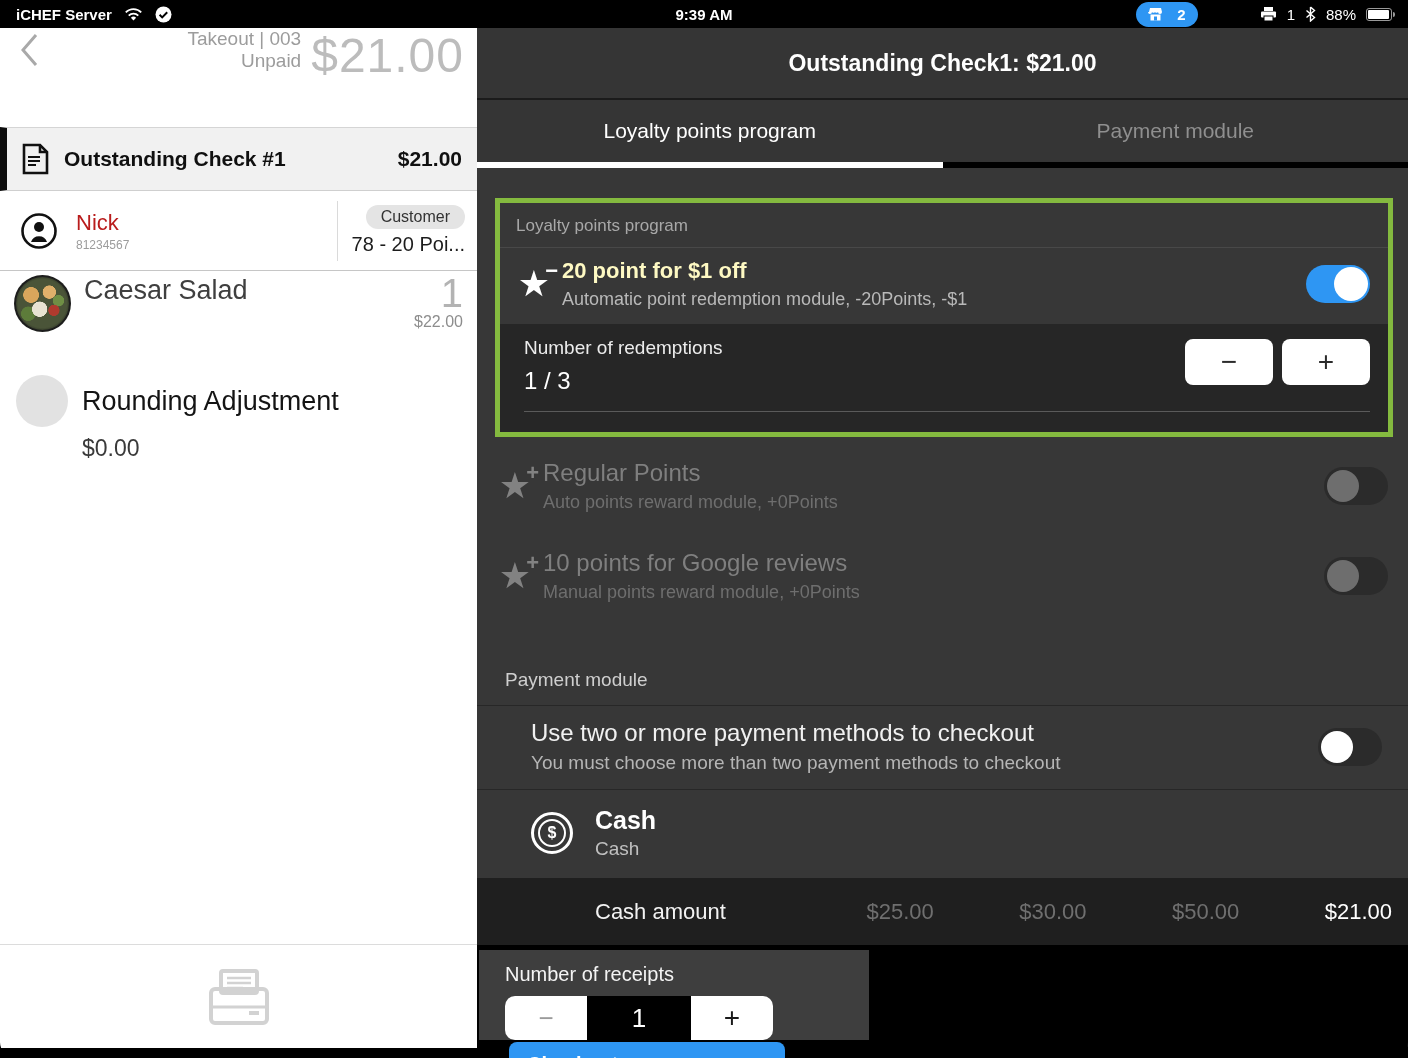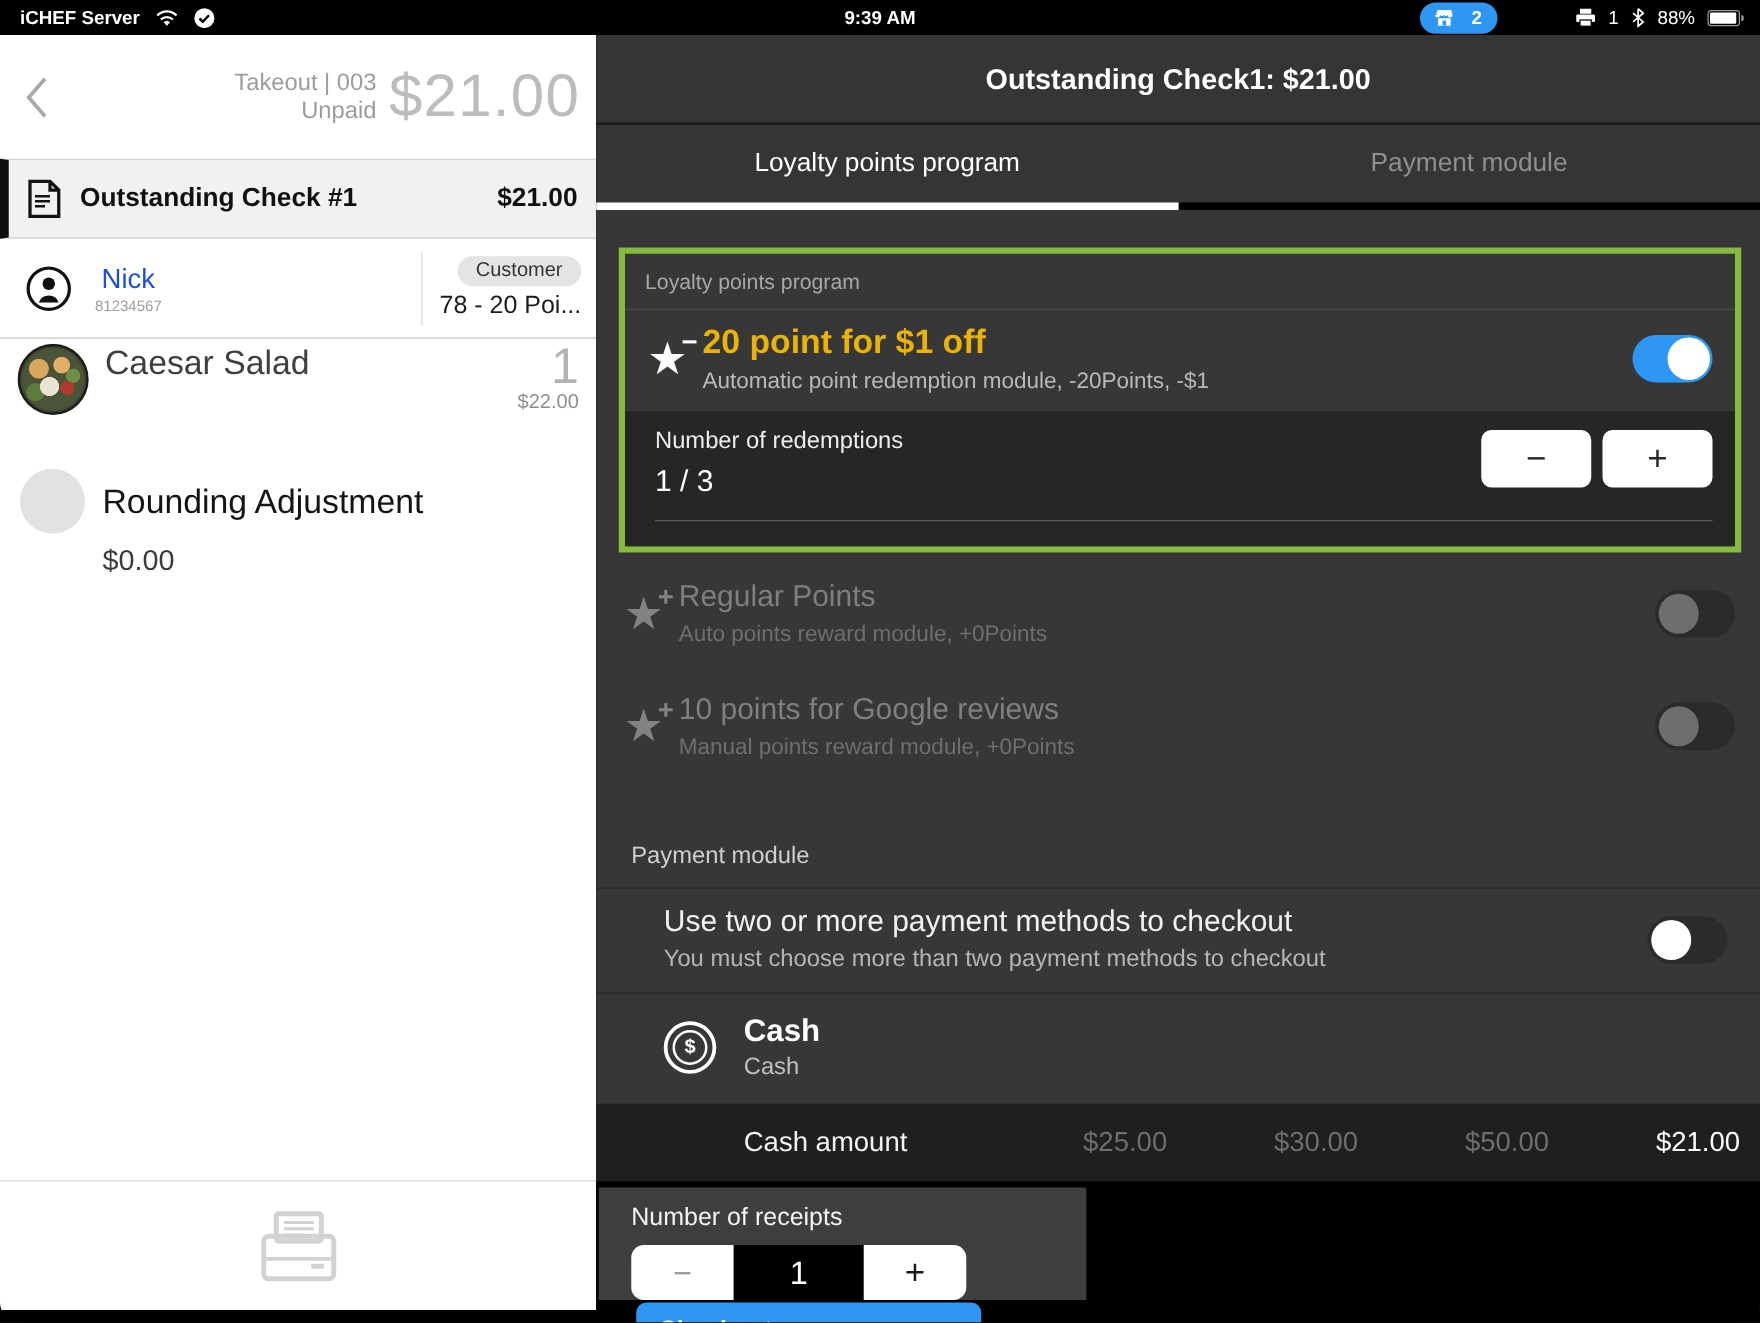--- a/index.html
+++ b/index.html
@@ -20,33 +20,33 @@
     position:relative;display:inline-block;}
   .battery .fill{position:absolute;left:1px;top:1px;bottom:1px;width:88%;background:#fff;border-radius:1px;}
   .battery:after{content:"";position:absolute;right:-4px;top:3px;width:2px;height:5px;
     background:rgba(255,255,255,.6);border-radius:0 2px 2px 0;}
 
   .main{flex:1;display:flex;min-height:0;}
   .home-strip{height:10px;background:#000;}
 
   
   .left-panel{width:477px;background:#fff;display:flex;flex-direction:column;}
-  .order-header{height:99px;display:flex;align-items:center;padding:0 13px 0 18px;}
+  .order-header{height:99px;display:flex;align-items:flex-start;padding:0 13px 0 18px;}
   .back-btn{width:34px;height:44px;display:flex;align-items:center;justify-content:flex-start;cursor:pointer;}
   .order-meta{margin-left:auto;text-align:right;color:#9c9c9c;font-size:19px;line-height:1.15;}
   .order-total{font-size:48px;color:#bcbcbc;font-weight:300;margin-left:10px;letter-spacing:1px;}
 
   .check-row{height:64px;background:#f1f1f1;border-top:1px solid #d5d5d5;border-bottom:1px solid #cfcfcf;
     border-left:7px solid #0d0d0d;display:flex;align-items:center;padding:0 15px 0 15px;gap:15px;}
   .check-title{font-size:21px;font-weight:700;color:#101010;}
   .check-amount{margin-left:auto;font-size:21px;font-weight:700;color:#101010;}
 
   .customer-row{height:80px;display:flex;align-items:center;padding:0 12px 0 20px;border-bottom:1px solid #c6c6c6;}
   .customer-info{margin-left:18px;}
-  .customer-name{font-size:22px;color:#1d4ed8;text-align:center;}
+  .customer-name{font-size:22px;color:#b91c1c;}
   .customer-phone{font-size:12px;color:#9c9c9c;margin-top:2px;}
   .customer-right{margin-left:auto;border-left:1px solid #dadada;padding-left:12px;height:60px;
     display:flex;flex-direction:column;align-items:flex-end;justify-content:center;gap:4px;min-width:128px;}
   .customer-badge{background:#e4e4e4;border-radius:15px;padding:3px 15px;font-size:16px;color:#333;}
   .customer-points{font-size:20px;color:#1c1c1c;white-space:nowrap;}
 
   .item-row{min-height:92px;display:flex;align-items:flex-start;padding:4px 14px;}
   .food-avatar{width:57px;height:57px;border-radius:50%;flex:none;
     background:
       radial-gradient(circle at 30% 35%, #d9a65c 0 14%, rgba(0,0,0,0) 15%),
@@ -82,21 +82,21 @@
 
   .rp-content{flex:1;background:#373737;display:flex;flex-direction:column;min-height:0;}
 
   .loyalty-box{margin:30px 15px 0 18px;border:5px solid #84ba3f;}
   .loyalty-label{padding:13px 16px 11px;font-size:17px;color:#a8a8a8;border-bottom:1px solid #484848;}
   .redemption-row{display:flex;align-items:center;padding:10px 18px 14px 10px;}
   .star-badge{width:48px;position:relative;color:#fff;font-size:36px;line-height:1;flex:none;text-align:center;}
   .star-badge .sup{position:absolute;top:-6px;right:0;font-size:22px;font-weight:700;}
   .star-badge.dim{color:#828282;}
   .red-text{margin-left:4px;}
-  .red-title{font-size:27px;color:#eab308;font-weight:600;}
+  .red-title{font-size:22px;color:#fef9c3;font-weight:600;}
   .red-sub{font-size:18px;color:#b9b9b9;margin-top:5px;}
   .toggle{margin-left:auto;width:64px;height:38px;border-radius:19px;position:relative;flex:none;cursor:pointer;}
   .toggle.on{background:#2e96f3;}
   .toggle.on .knob{position:absolute;top:2px;right:2px;width:34px;height:34px;border-radius:50%;background:#fff;}
   .toggle.off{background:#2b2b2b;}
   .toggle.off .knob{position:absolute;top:3px;left:3px;width:32px;height:32px;border-radius:50%;background:#6e6e6e;}
   .toggle.off.white .knob{background:#fff;}
 
   .redeem-sub{background:#262626;padding:13px 18px 20px 24px;}
   .sub-row{display:flex;align-items:flex-start;}

